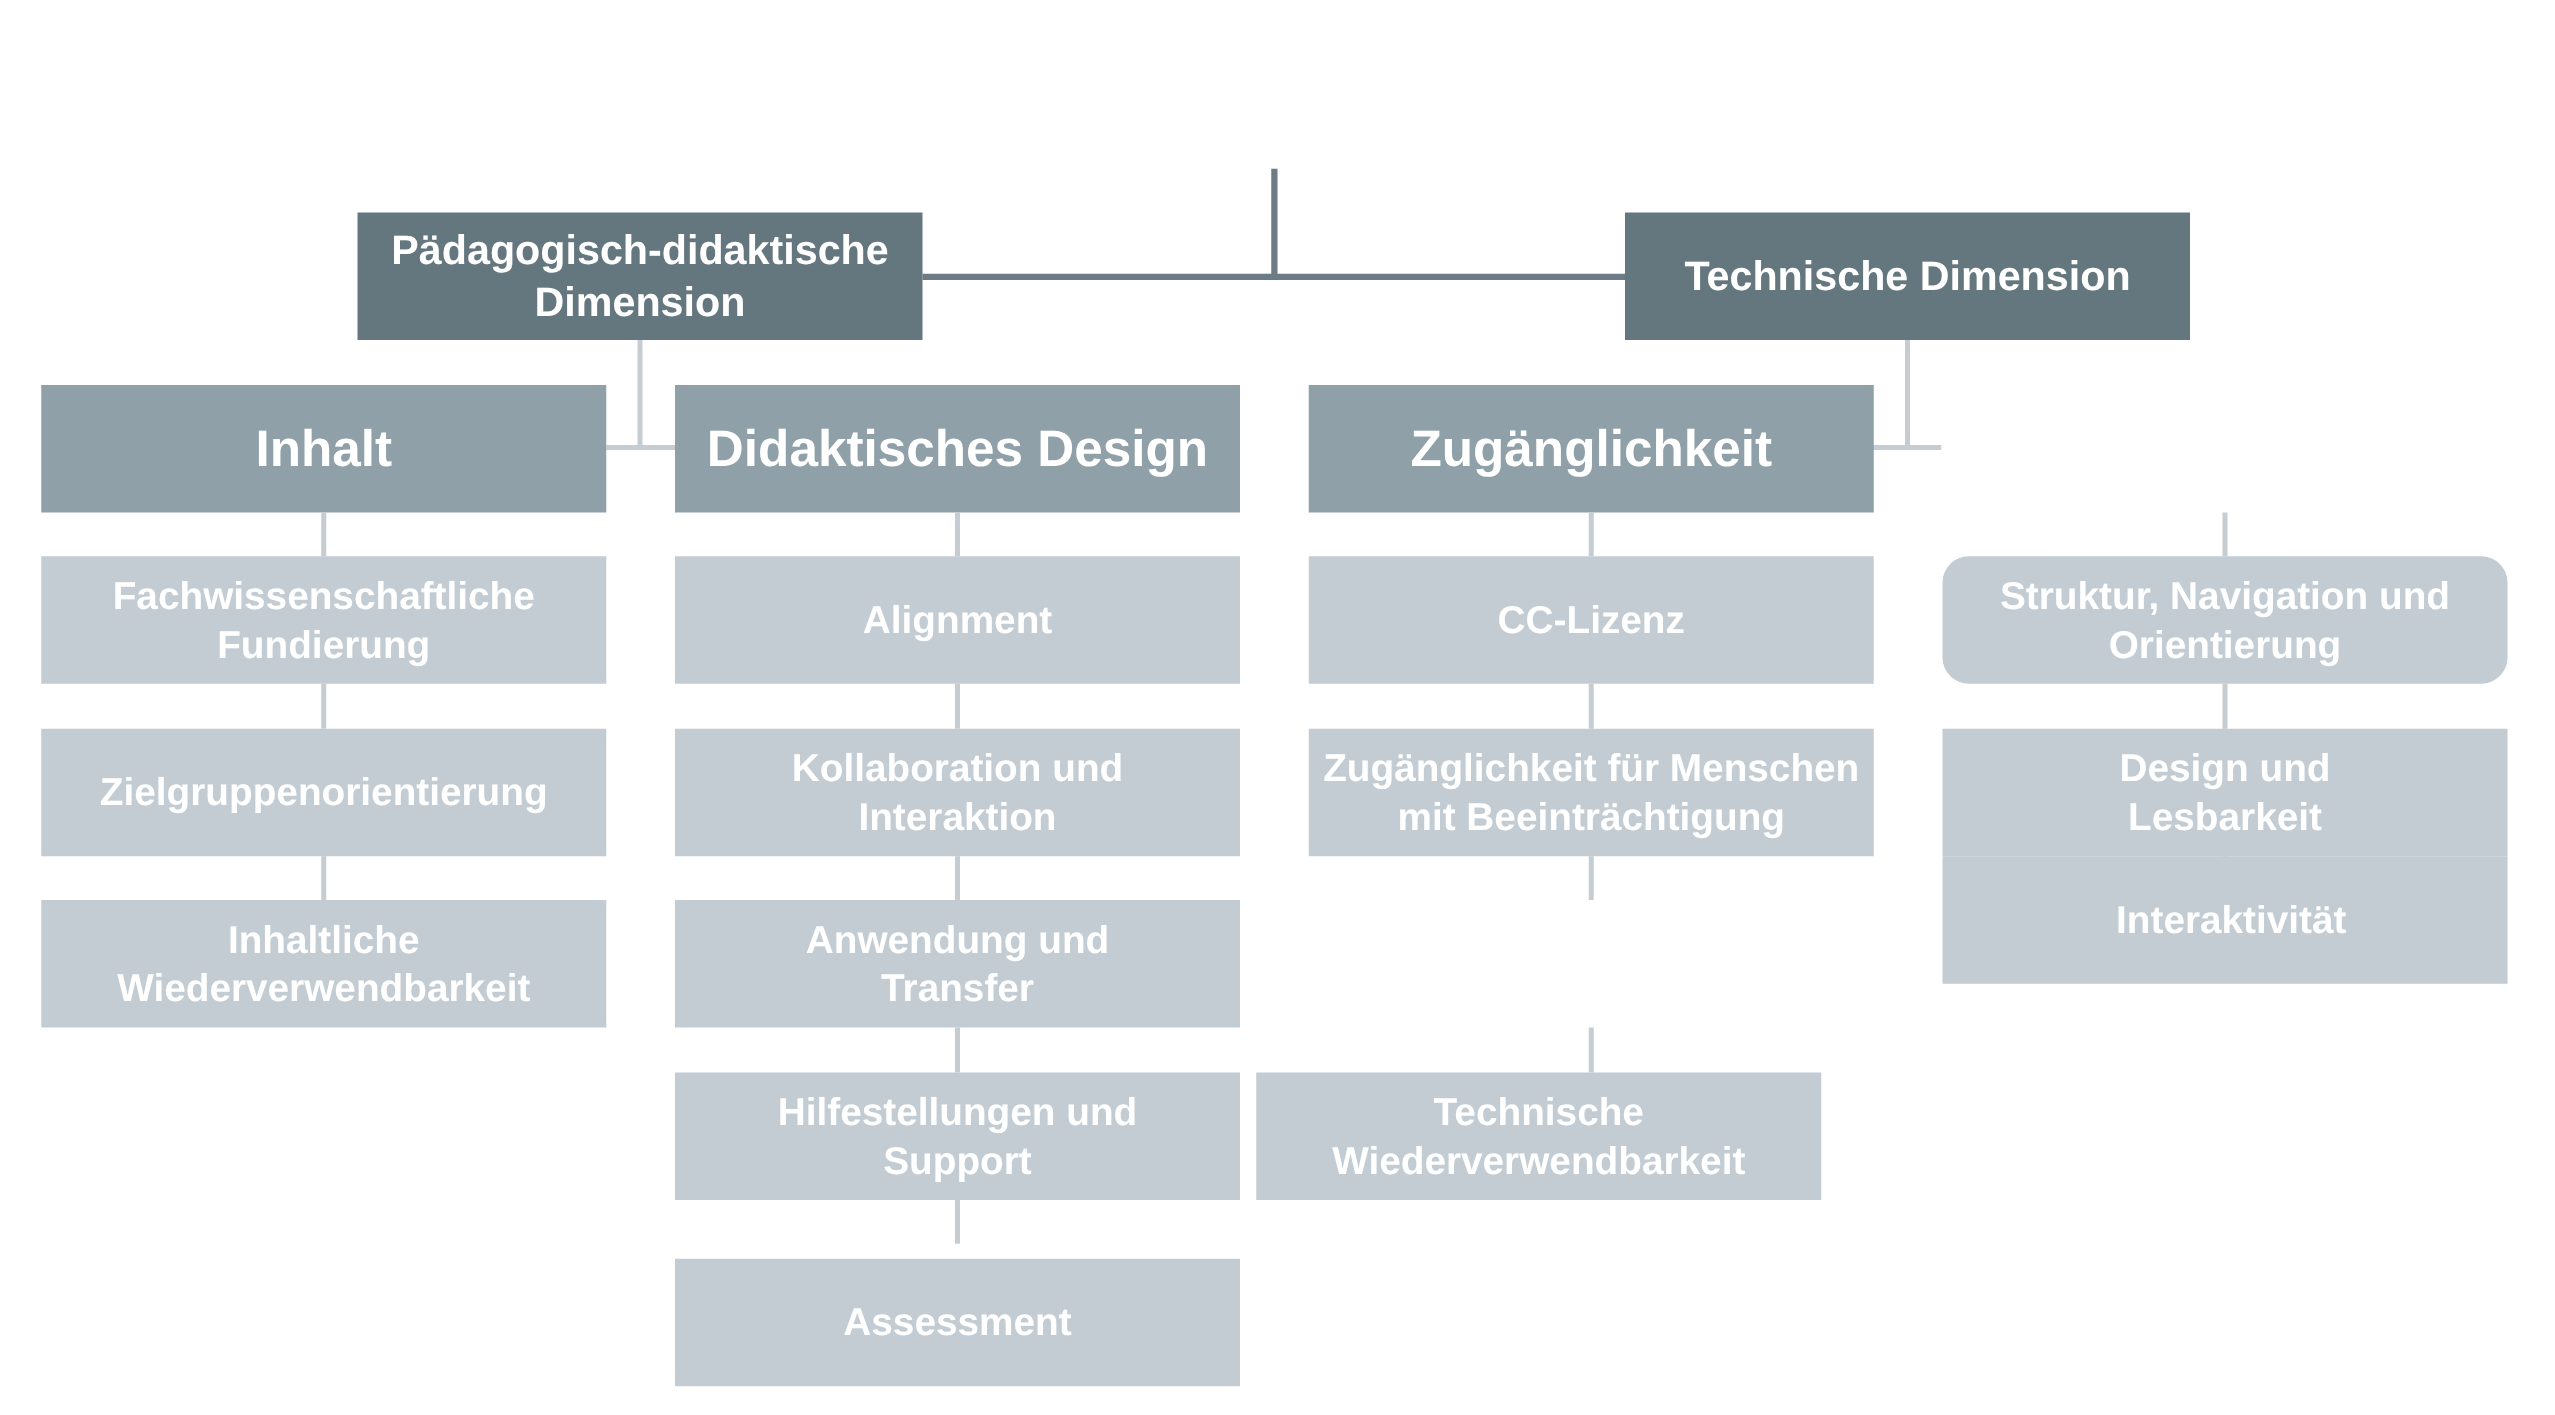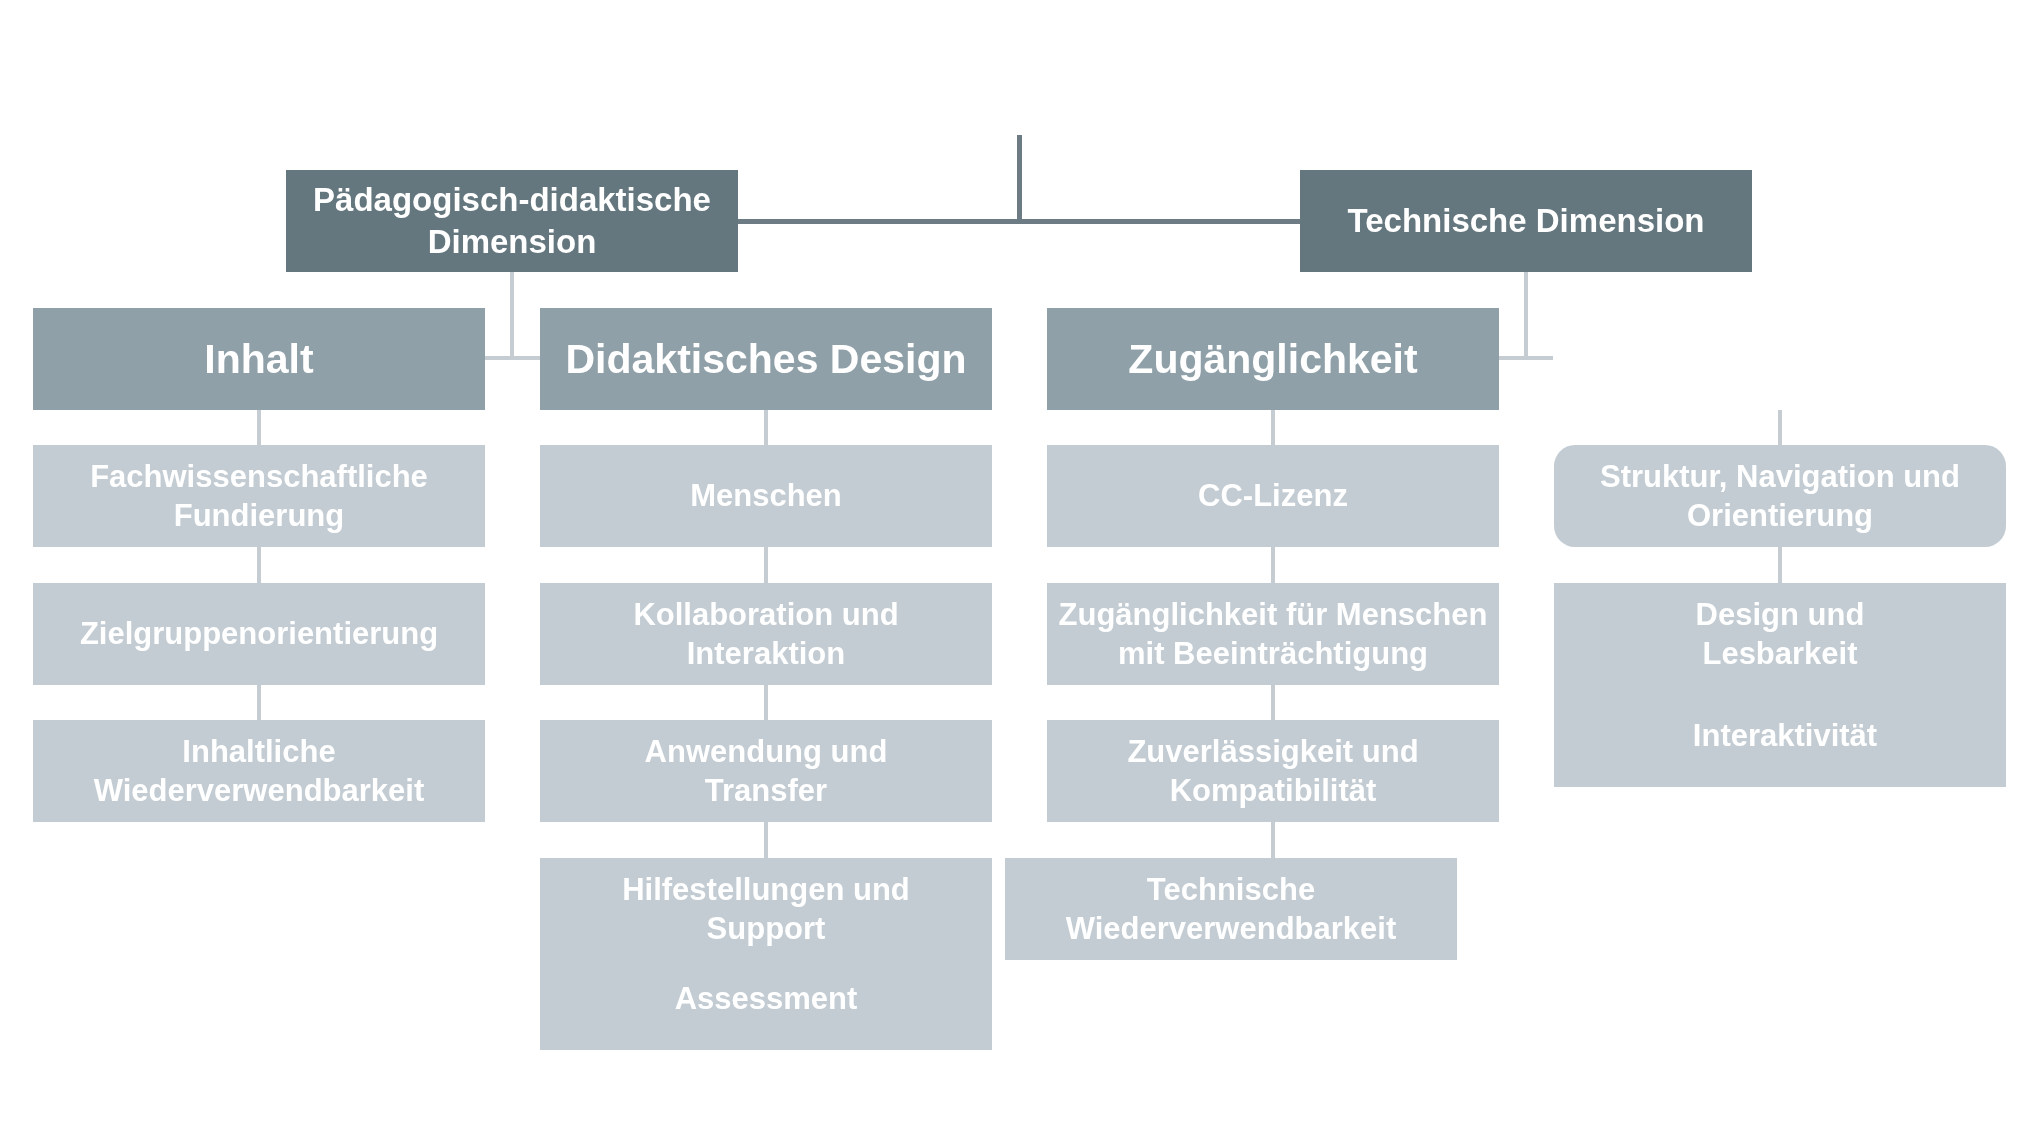--- a/index.html
+++ b/index.html
@@ -76,34 +76,32 @@
   <div class="line light" style="left:1778px; top:410px; width:4px; height:35px;"></div>
   <div class="line light" style="left:1778px; top:547px; width:4px; height:36px;"></div>
   <div class="line light" style="left:1778px; top:685px; width:4px; height:35px;"></div>
 
   <div class="box l4" style="left:33px; top:445px;">Fachwissenschaftliche
 Fundierung</div>
   <div class="box l4" style="left:33px; top:583px;">Zielgruppenorientierung</div>
   <div class="box l4" style="left:33px; top:720px;">Inhaltliche
 Wiederverwendbarkeit</div>
 
-  <div class="box l4" style="left:540px; top:445px;">Menschen</div>
+  <div class="box l4" style="left:540px; top:445px;">Alignment</div>
   <div class="box l4" style="left:540px; top:583px;">Kollaboration und
 Interaktion</div>
   <div class="box l4" style="left:540px; top:720px;">Anwendung und
 Transfer</div>
   <div class="box l4" style="left:540px; top:858px;">Hilfestellungen und
 Support</div>
-  <div class="box l4" style="left:540px; top:948px;text-align:right;">Assessment</div>
+  <div class="box l4" style="left:540px; top:1007px;text-align:right;">Assessment</div>
 
   <div class="box l4" style="left:1047px; top:445px;">CC-Lizenz</div>
   <div class="box l4" style="left:1047px; top:583px;">Zugänglichkeit für Menschen
 mit Beeinträchtigung</div>
-  <div class="box l4" style="left:1047px; top:720px;">Zuverlässigkeit und
-Kompatibilität</div>
   <div class="box l4" style="left:1005px; top:858px;">Technische
 Wiederverwendbarkeit</div>
 
   <div class="box l4" style="left:1554px; top:445px;border-radius:21px;">Struktur, Navigation und
 Orientierung</div>
   <div class="box l4" style="left:1554px; top:583px;">Design und
 Lesbarkeit</div>
   <div class="box l4" style="left:1554px; top:685px;padding-left:16px;">Interaktivität</div>
 
 </div>

